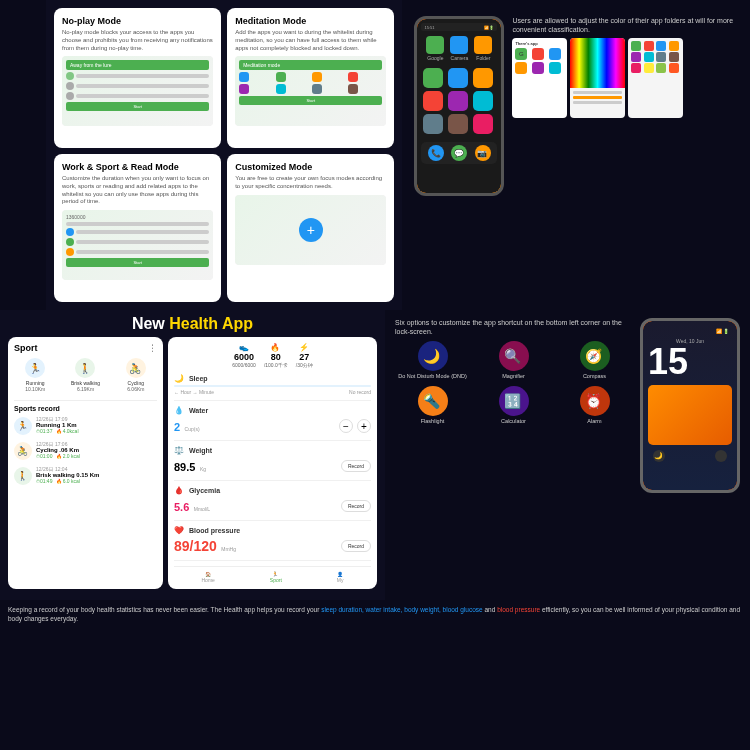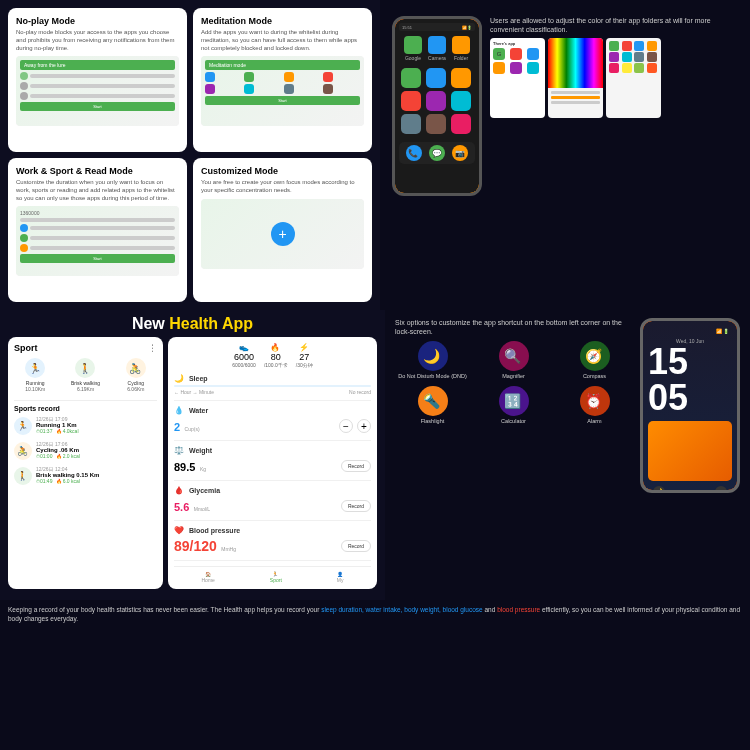--- a/index.html
+++ b/index.html
@@ -20,20 +20,21 @@
     }
 
     
     .focus-modes {
       width: 380px;
       padding: 8px;
       background: #0d0d20;
       display: grid;
       grid-template-columns: 1fr 1fr;
       gap: 6px;
+      margin-left: 46px;
     }
 
     .mode-card {
       background: #fff;
       border-radius: 8px;
       padding: 8px;
       color: #000;
     }
 
     .mode-card .card-title {
@@ -423,21 +424,21 @@
       justify-content: center;
       margin-bottom: 6px;
     }
 
     .health-stat {
       text-align: center;
     }
 
     .health-stat-value {
       font-size: 9px;
-      font-weight: normal;
+      font-weight: bold;
       color: #000;
     }
 
     .health-stat-label {
       font-size: 5px;
       color: #666;
     }
 
     .health-metric-row {
       margin-bottom: 5px;
@@ -1007,21 +1008,20 @@
           </div>
         </div>
       </div>
 
       <div class="phone-lock-mockup">
         <div class="lock-screen-content">
           <div style="font-size:5px;color:#aaa;text-align:right;padding:2px;">📶 🔋</div>
           <div style="text-align:center;font-size:5px;color:#aaa;margin-top:2px;">Wed, 10 Jun</div>
           <div style="text-align:left;line-height:1;">
             <div style="font-size:36px;font-weight:bold;color:#fff;line-height:1;">15</div>
-            <div style="font-size:36px;font-weight:bold;color:#fff;line-height:1;">05</div>
           </div>
           <div class="lock-wallpaper"></div>
           <div style="display:flex;justify-content:space-between;margin-top:5px;padding:0 5px;">
             <div style="width:12px;height:12px;border-radius:50%;background:#333;display:flex;align-items:center;justify-content:center;font-size:7px;">🌙</div>
             <div style="width:12px;height:12px;border-radius:50%;background:#333;"></div>
           </div>
         </div>
       </div>
     </div>
   </div>

